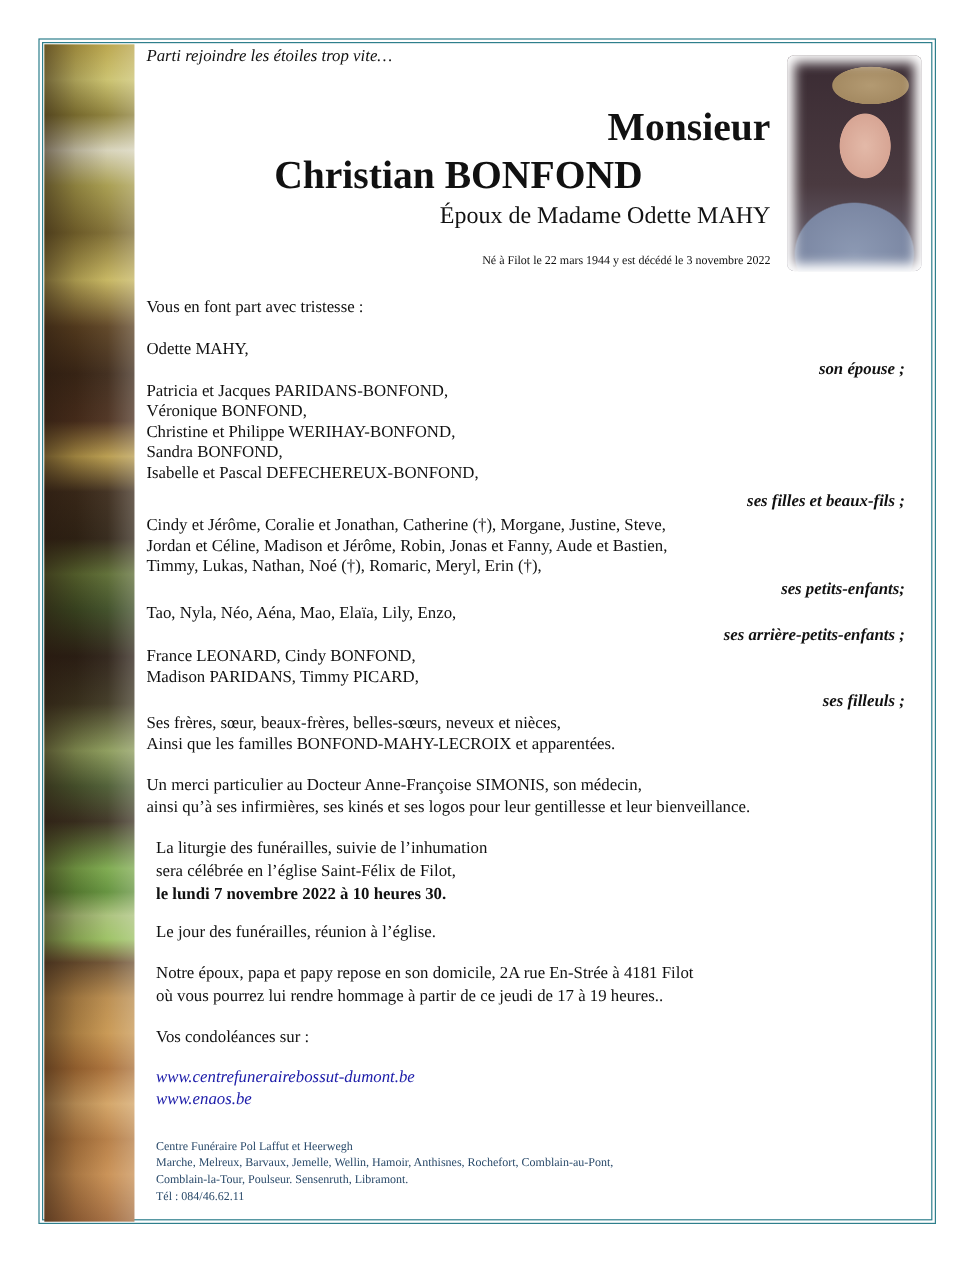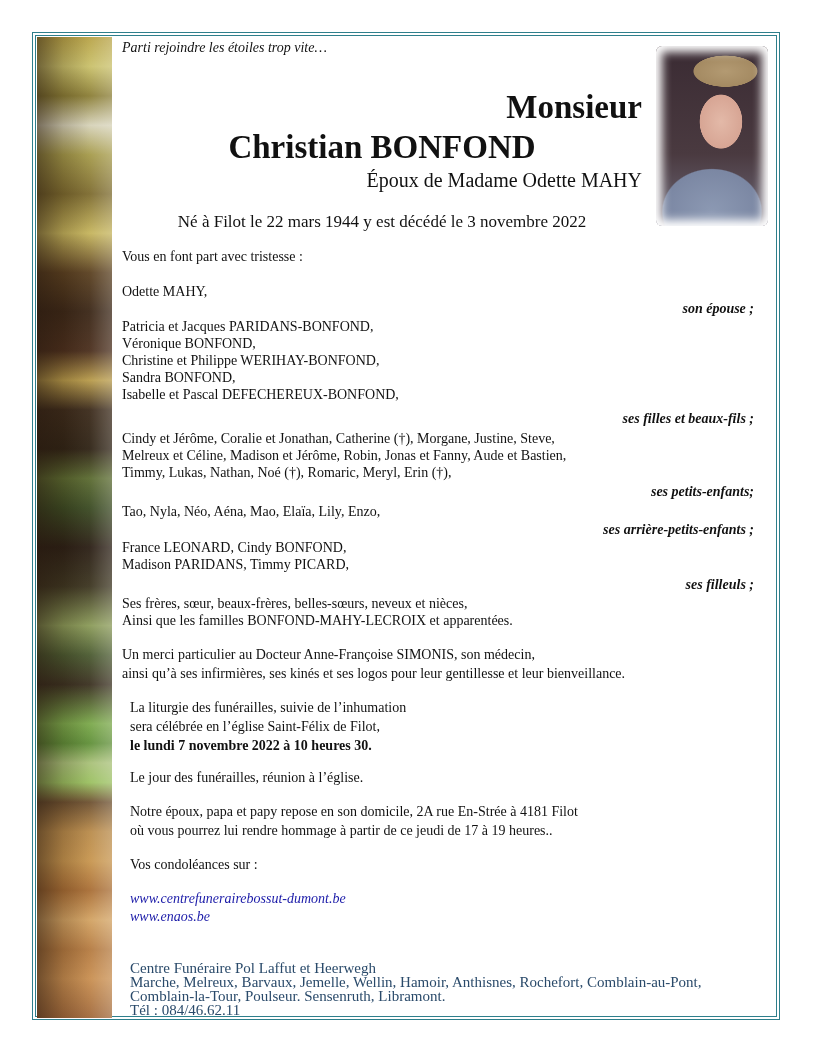--- a/index.html
+++ b/index.html
@@ -35,29 +35,29 @@
     box-shadow: 0 0 10px 6px #ffffff inset; }
 
   .tagline { position: absolute; left: 122px; top: 40px; width: 520px; text-align: left;
              font-style: italic; font-size: 14px; }
   .title1 { position: absolute; left: 122px; top: 88px; width: 520px; text-align: right;
             font-weight: bold; font-size: 33px; line-height: 38px; }
   .title2 { position: absolute; left: 122px; top: 128px; width: 520px; text-align: center;
             font-weight: bold; font-size: 33px; line-height: 38px; }
   .spouse { position: absolute; left: 122px; top: 166px; width: 520px; text-align: right;
             font-size: 20px; line-height: 28px; }
-  .dates { position: absolute; left: 122px; top: 212px; width: 520px; text-align: center;
-           font-size: 17px; }
+  .dates { position: absolute; left: 122px; top: 212px; width: 520px; text-align: right;
+           font-size: 10px; }
 
   .line { position: absolute; left: 122px; font-size: 14px; line-height: 17px; white-space: nowrap; }
   .role { position: absolute; right: 61px; font-size: 14px; font-style: italic; font-weight: bold; line-height: 17px; }
   .centered { position: absolute; left: 122px; width: 656px; text-align: left; font-size: 14px; line-height: 19px; }
   .bold { font-weight: bold; }
   .link { color: #1a1aa8; font-style: italic; }
-  .footer { color: #2a4a6a; font-size: 15px; line-height: 14px; margin-top: 12px; }
+  .footer { color: #2a4a6a; font-size: 10px; line-height: 14px; }
 </style>
 </head>
 <body>
 
 <div class="frame">
     <div class="frame-inner"></div>
   </div>
 <div class="photo-strip"></div>
 <div class="strip-shade"></div>
 <div class="portrait"></div>
@@ -74,21 +74,21 @@
 <div class="role" style="top:300px">son épouse ;</div>
 
 <div class="line" style="top:318px">Patricia et Jacques PARIDANS-BONFOND,</div>
 <div class="line" style="top:335px">Véronique BONFOND,</div>
 <div class="line" style="top:352px">Christine et Philippe WERIHAY-BONFOND,</div>
 <div class="line" style="top:369px">Sandra BONFOND,</div>
 <div class="line" style="top:386px">Isabelle et Pascal DEFECHEREUX-BONFOND,</div>
 <div class="role" style="top:410px">ses filles et beaux-fils ;</div>
 
 <div class="line" style="top:430px">Cindy et Jérôme, Coralie et Jonathan, Catherine (†), Morgane, Justine, Steve,</div>
-<div class="line" style="top:447px">Melreux et Céline, Madison et Jérôme, Robin, Jonas et Fanny, Aude et Bastien,</div>
+<div class="line" style="top:447px">Jordan et Céline, Madison et Jérôme, Robin, Jonas et Fanny, Aude et Bastien,</div>
 <div class="line" style="top:464px">Timmy, Lukas, Nathan, Noé (†), Romaric, Meryl, Erin (†),</div>
 <div class="role" style="top:483px">ses petits-enfants;</div>
 
 <div class="line" style="top:503px">Tao, Nyla, Néo, Aéna, Mao, Elaïa, Lily, Enzo,</div>
 <div class="role" style="top:521px">ses arrière-petits-enfants ;</div>
 
 <div class="line" style="top:539px">France LEONARD, Cindy BONFOND,</div>
 <div class="line" style="top:556px">Madison PARIDANS, Timmy PICARD,</div>
 <div class="role" style="top:576px">ses filleuls ;</div>
 

